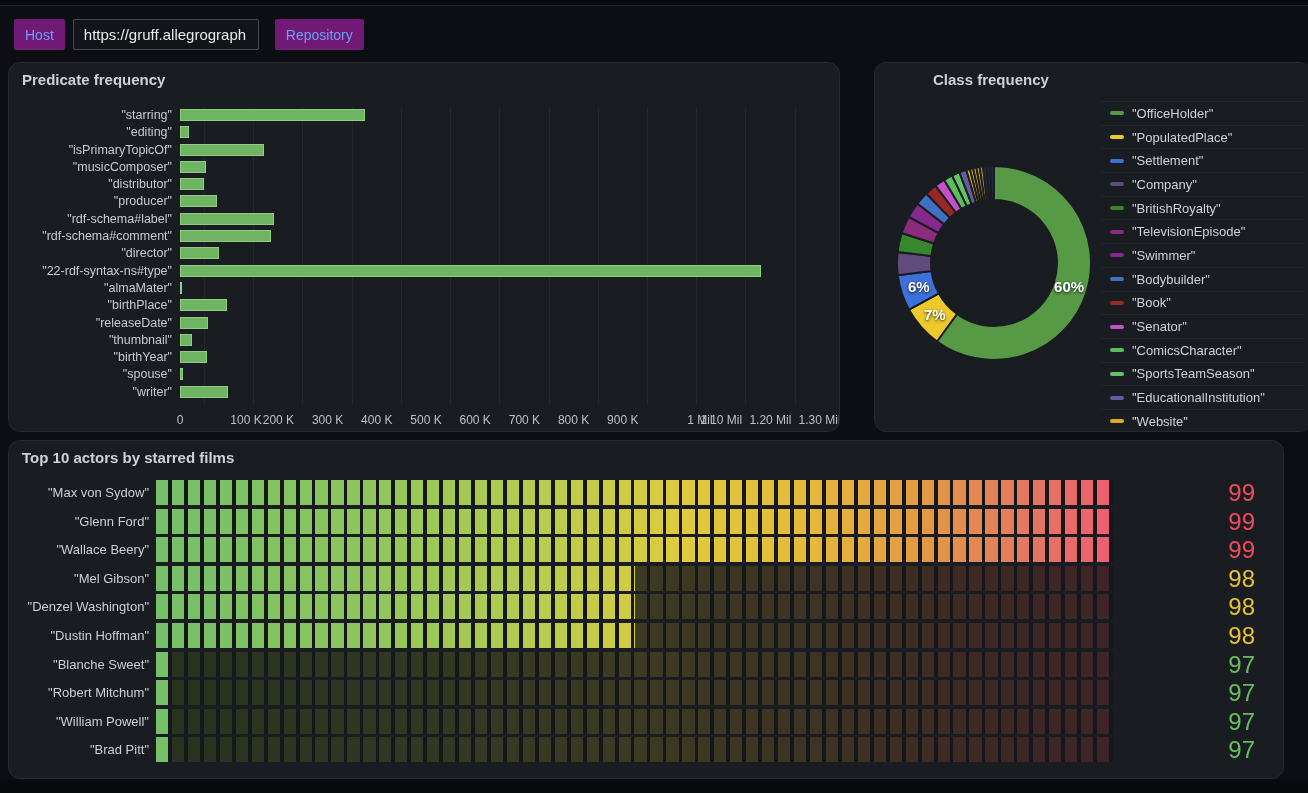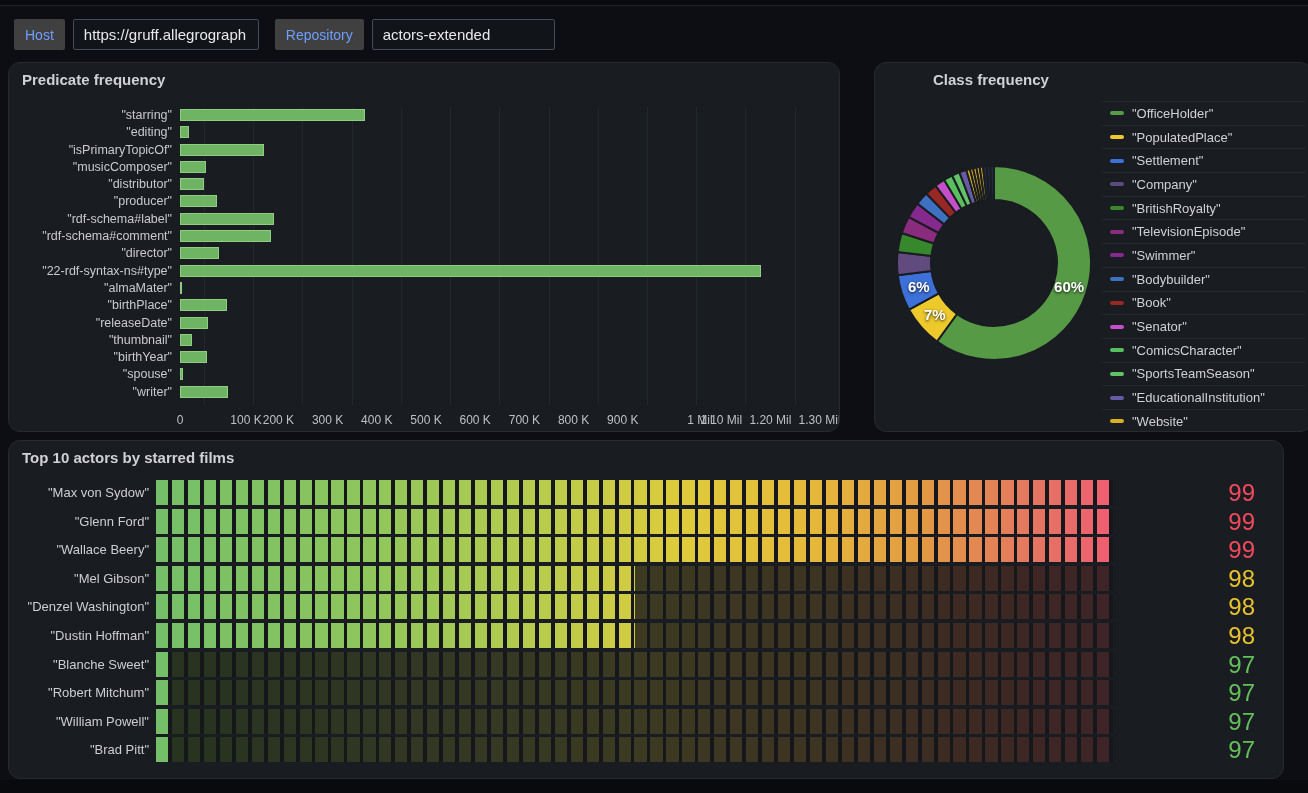--- a/index.html
+++ b/index.html
@@ -4,21 +4,21 @@
 <style>
   html,body{margin:0;padding:0;background:#0D0E13;}
   .page{position:relative;width:1308px;height:793px;background:#0D0E13;overflow:hidden;
         font-family:"Liberation Sans",sans-serif;}
   .top-strip{position:absolute;top:0;left:0;right:0;height:5px;background:#090A0E;border-bottom:1px solid #1E2127;}
   .bottom-strip{position:absolute;left:0;right:0;top:780px;height:13px;background:#090A0E;}
 
   
   .toolbar{position:absolute;top:19px;left:14px;display:flex;gap:16px;}
   .field{display:flex;gap:8px;}
-  .field-label{height:31px;display:flex;align-items:center;padding:0 11px;background:#404040;
+  .field-label{height:31px;display:flex;align-items:center;padding:0 11px;background:#701a75;
                color:#6E9FFF;font-size:14px;font-weight:500;border-radius:2px;}
   .field-input{height:31px;box-sizing:border-box;background:#111419;border:1px solid #464B55;
                border-radius:2px;color:#E8E9EB;font-size:15px;padding:8px 10px;font-family:inherit;outline:none;}
 
   
   .panel{position:absolute;background:#191C21;border:1px solid #26292F;border-radius:12px;
          box-sizing:border-box;overflow:hidden;}
   #panel-predicate{left:8px;top:62px;width:832px;height:370px;}
   #panel-class{left:874px;top:62px;width:438px;height:370px;padding-left:45px;}
   #panel-actors{left:8px;top:440px;width:1276px;height:339px;}
@@ -66,21 +66,20 @@
 <div class="page">
   <div class="top-strip"></div>
 
   <div class="toolbar">
     <div class="field">
       <div class="field-label">Host</div>
       <input class="field-input" style="width: 186px;" value="https://gruff.allegrograph">
     </div>
     <div class="field">
       <div class="field-label">Repository</div>
-      <input class="field-input" style="width: 183px;" value="actors-extended">
     </div>
   </div>
 
   <div class="panel" id="panel-predicate">
     <div class="panel-title">Predicate frequency</div>
     <div class="pred-chart">
       <div class="pred-grid"></div>
       <div class="pred-rows" id="pred-rows">
           <div class="pred-row">
             <div class="pred-label">"starring"</div>

